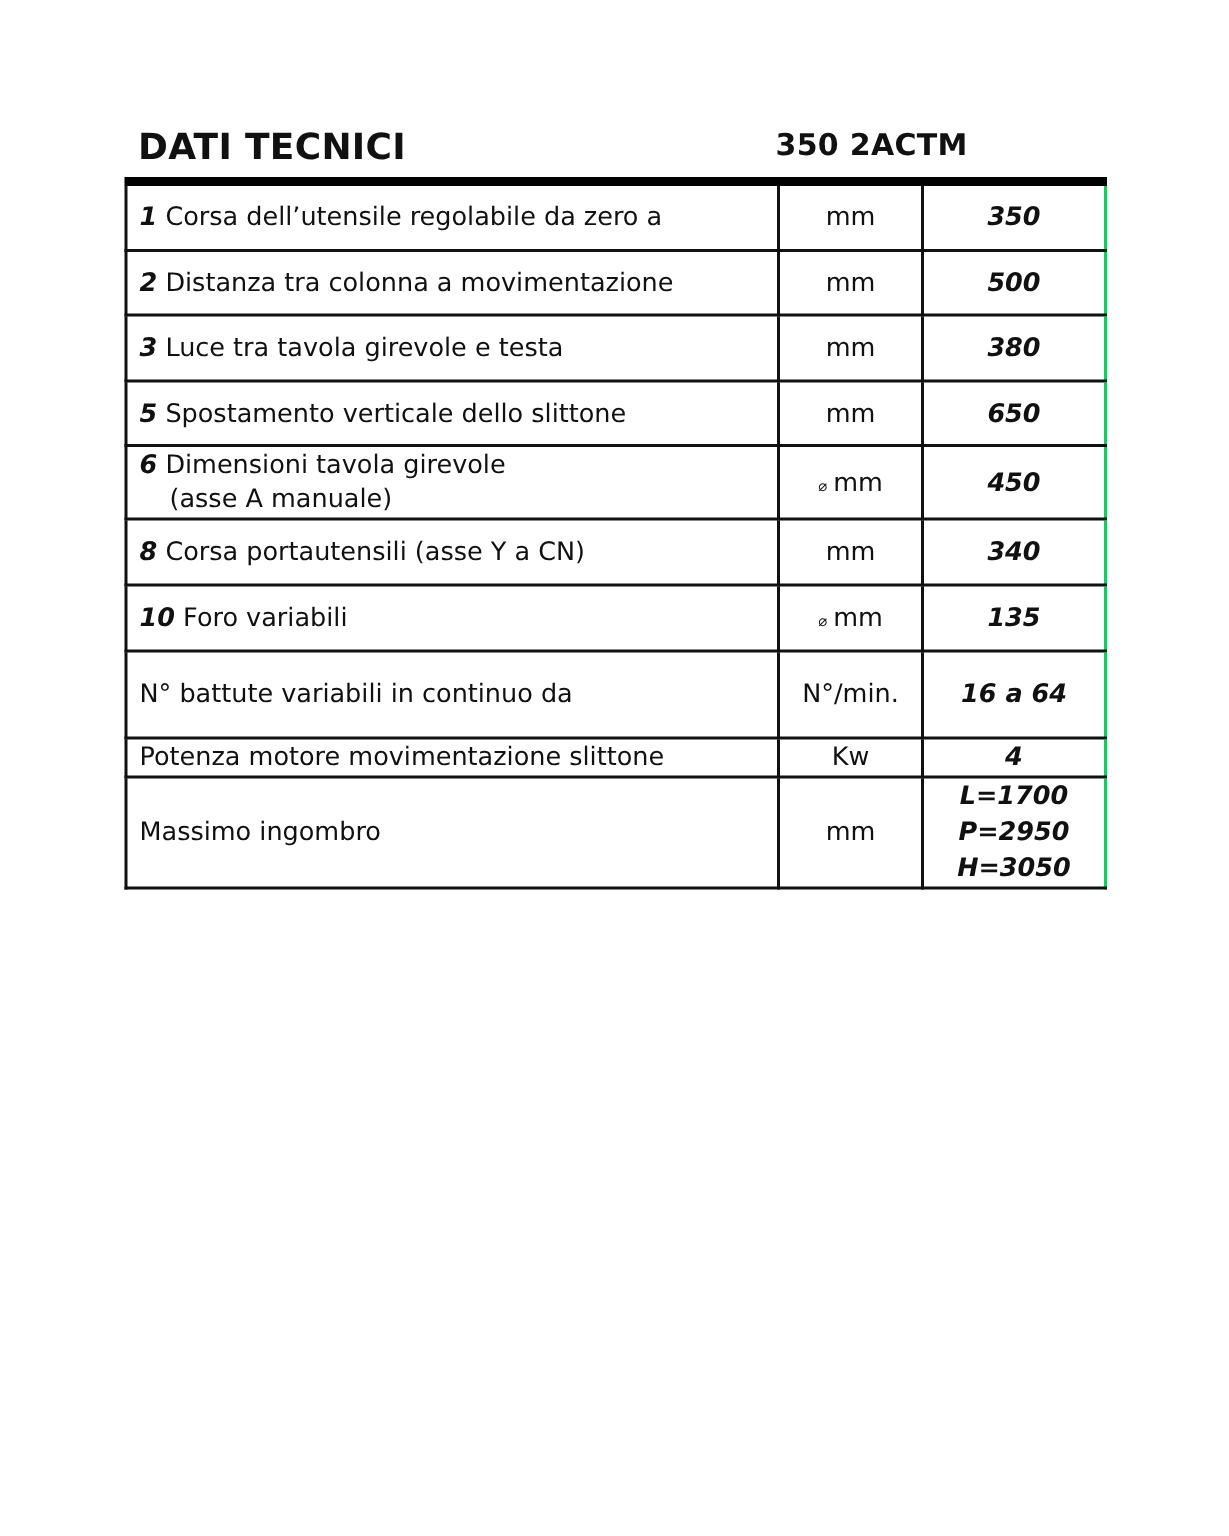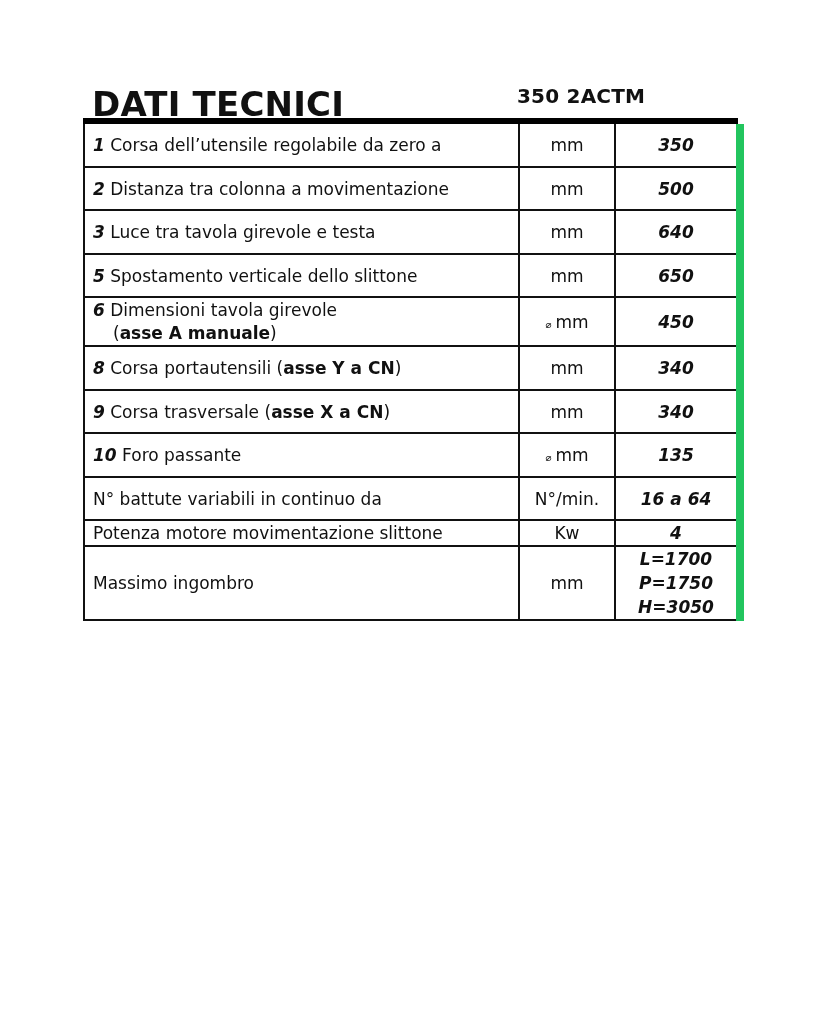--- a/index.html
+++ b/index.html
@@ -1,30 +1,30 @@
 <!DOCTYPE html>
 <html><head>
 <meta charset="utf-8">
 <style>
   html, body { margin: 0; padding: 0; background: #ffffff; }
   body { width: 819px; height: 1024px; position: relative; overflow: hidden;
          font-family: "DejaVu Sans", sans-serif; color: #111; }
   .title-row { position: absolute; left: 92px; top: 84px; width: 610px; height: 34px; }
-  .title-left { position: absolute; left: 0; top: 0; font-size: 34px; font-weight: bold; letter-spacing: 0.2px; }
+  .title-left { position: absolute; left: 0; top: 0; font-size: 24px; font-weight: bold; letter-spacing: 0.2px; }
   .title-right { position: absolute; left: 425px; top: 0; font-size: 20px; font-weight: bold; letter-spacing: 0.2px; }
   .topbar { position: absolute; left: 83px; top: 118px; width: 655px; height: 6px; background: #000; }
   table.spec { position: absolute; left: 83px; top: 124px; width: 655px; border-collapse: collapse; table-layout: fixed; }
   table.spec td { border: 2px solid #111; padding: 0 8px; font-size: 17px; vertical-align: middle; }
-  table.spec td.c-right-edge { border-right: 8px solid #22c55e; }
+  table.spec td.c-right-edge { border-right: 2px solid #22c55e; }
   table.spec tr:first-child td { border-top: none; margin-left: 24px; }
   td.c-desc { width: 417px; }
   td.c-unit { width: 78px; text-align: center; font-size: 15px; }
   td.c-val { width: 104px; text-align: center; font-weight: bold; font-style: italic; font-size: 18px; }
   .num { font-weight: bold; font-style: italic; }
-  .b { font-weight: bold; }
+  .b { font-weight: normal; }
   .indent { display: block; padding-left: 20px; }
   .unit-sym { font-size: 10px; margin-right: 4px; }
   .multi span { display: block; line-height: 24px; }
 </style>
 </head>
 <body>
 
 <div class="title-row">
   <span class="title-left">DATI TECNICI</span>
   <span class="title-right">350 2ACTM</span>
@@ -39,63 +39,58 @@
     <td class="c-val c-right-edge">350</td>
   </tr>
   <tr style="height:43px">
     <td class="c-desc"><span class="num">2</span> <span>Distanza tra colonna a movimentazione</span></td>
     <td class="c-unit">mm</td>
     <td class="c-val c-right-edge">500</td>
   </tr>
   <tr style="height:44px">
     <td class="c-desc"><span class="num">3</span> <span>Luce tra tavola girevole e testa</span></td>
     <td class="c-unit">mm</td>
-    <td class="c-val c-right-edge">640</td>
+    <td class="c-val c-right-edge">380</td>
   </tr>
   <tr style="height:43px">
     <td class="c-desc"><span class="num">5</span> <span>Spostamento verticale dello slittone</span></td>
     <td class="c-unit">mm</td>
     <td class="c-val c-right-edge">650</td>
   </tr>
   <tr style="height:49px">
     <td class="c-desc" style="line-height:23px">
       <span class="num">6</span> <span>Dimensioni tavola girevole</span>
       <span class="indent"><span>(</span><span class="b">asse A manuale</span><span>)</span></span>
     </td>
     <td class="c-unit"><span class="unit-sym">⌀</span><span>mm</span></td>
     <td class="c-val c-right-edge">450</td>
   </tr>
   <tr style="height:44px">
     <td class="c-desc"><span class="num">8</span> <span>Corsa portautensili (</span><span class="b">asse Y a CN</span><span>)</span></td>
     <td class="c-unit">mm</td>
     <td class="c-val c-right-edge">340</td>
   </tr>
-  <tr style="height:43px">
-    <td class="c-desc"><span class="num">9</span> <span>Corsa trasversale (</span><span class="b">asse X a CN</span><span>)</span></td>
-    <td class="c-unit">mm</td>
-    <td class="c-val c-right-edge">340</td>
-  </tr>
   <tr style="height:44px">
-    <td class="c-desc"><span class="num">10</span> <span>Foro passante</span></td>
+    <td class="c-desc"><span class="num">10</span> <span>Foro variabili</span></td>
     <td class="c-unit"><span class="unit-sym">⌀</span><span>mm</span></td>
     <td class="c-val c-right-edge">135</td>
   </tr>
-  <tr style="height:43px">
+  <tr style="height:58px">
     <td class="c-desc">N° battute variabili in continuo da</td>
     <td class="c-unit">N°/min.</td>
     <td class="c-val c-right-edge">16 a 64</td>
   </tr>
   <tr style="height:26px">
     <td class="c-desc">Potenza motore movimentazione slittone</td>
     <td class="c-unit">Kw</td>
     <td class="c-val c-right-edge">4</td>
   </tr>
   <tr style="height:74px">
     <td class="c-desc">Massimo ingombro</td>
     <td class="c-unit">mm</td>
     <td class="c-val c-right-edge multi">
       <span>L=1700</span>
-      <span>P=1750</span>
+      <span>P=2950</span>
       <span>H=3050</span>
     </td>
   </tr>
 </tbody>
   </table>
 
 </body></html>

